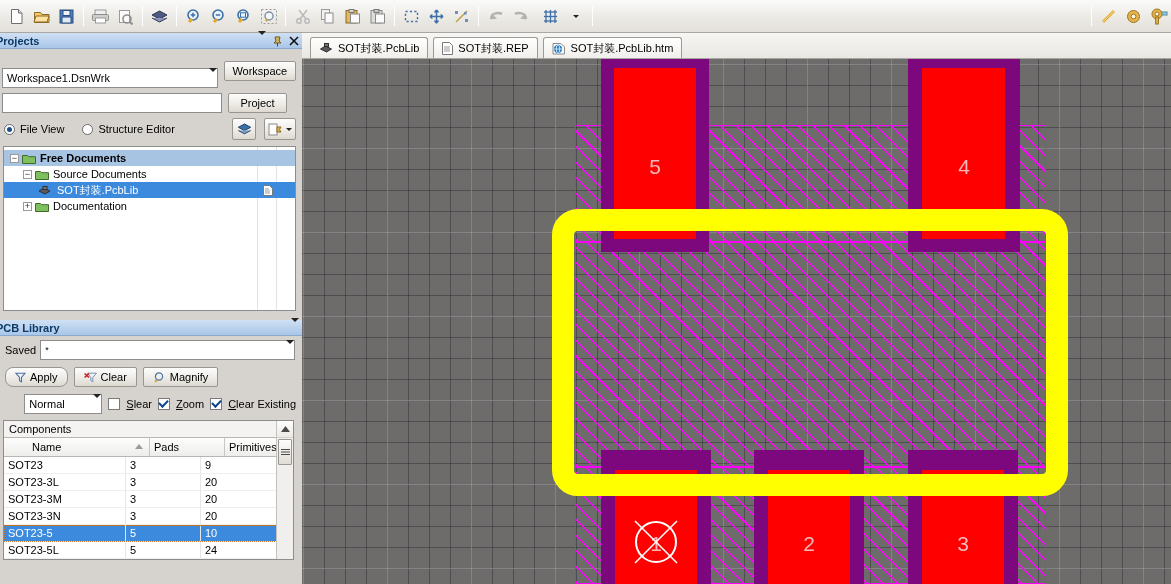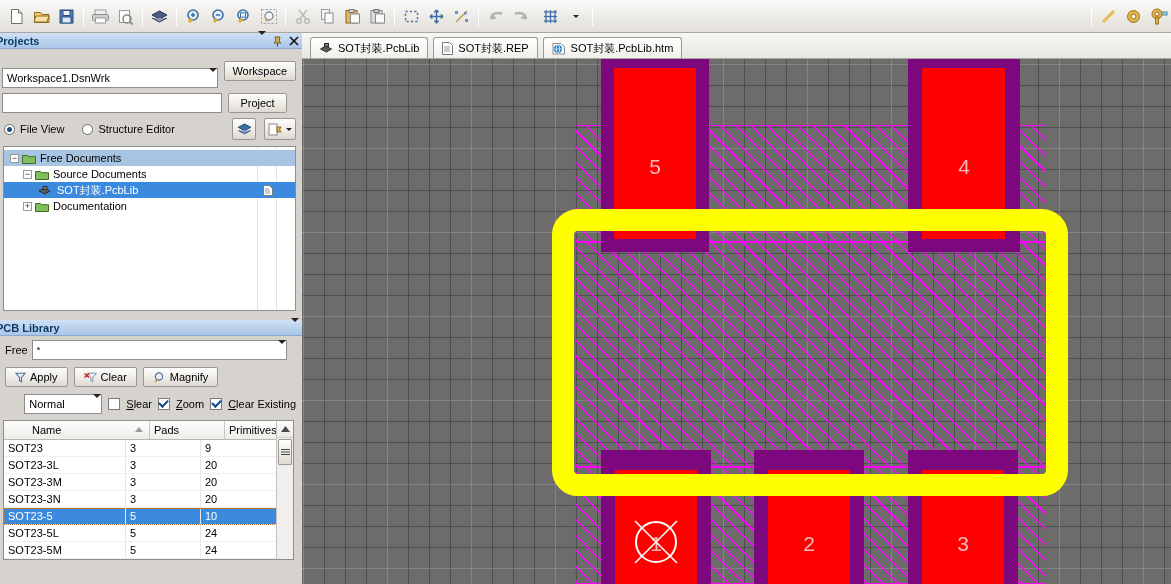--- a/index.html
+++ b/index.html
@@ -73,21 +73,21 @@
     padding:3px 0 0 0; overflow:hidden; position:relative;
   }
   .tnode { display:flex; align-items:center; height:16px; font-size:11px; position:relative; }
   .tnode .exp {
     width:9px;height:9px;border:1px solid #9a9a9a;background:#fff;
     display:flex;align-items:center;justify-content:center;font-size:9px;line-height:7px;
     margin-right:3px; color:#333; font-family:"Liberation Sans",sans-serif;
   }
   .tnode .folder { width:14px;height:11px;margin-right:4px; }
   .tnode.sel { background:#3b8ade; color:#fff; }
-  .tnode .lbl.bold { font-weight:normal; }
+  .tnode .lbl.bold { font-weight:bold; }
   .grid-cols { position:absolute; right:0; top:0; bottom:0; width:38px; display:flex; }
   .gcol { width:19px; border-left:1px solid #e2e2e2; }
 
   .pcblib-body { padding:4px 6px 0 2px; }
   .chk { width:12px;height:12px;border:1px solid #7a7a7a;background:#fff;display:inline-flex;align-items:center;justify-content:center; }
   .chk.on::after{content:"";width:7px;height:4px;border-left:2px solid #12478f;border-bottom:2px solid #12478f;transform:rotate(-45deg) translate(1px,-1px);}
   .ul { text-decoration:underline; }
 
   
   .comp-wrap { margin:6px 3px 0 3px; border:1px solid #8d8d8d; background:#fff; width:291px; height:140px; position:relative; overflow:hidden; }
@@ -436,29 +436,29 @@
 
     <div class="panel-title" style="margin-top:9px;">
       <span class="ttxt">PCB Library</span>
       <span class="pt-icons">
         <span><span class="caret"></span></span>
       </span>
     </div>
 
     <div class="pcblib-body">
       <div class="row" style="gap:4px;">
-        <span style="margin-left:3px;">Free</span>
+        <span style="margin-left:3px;">Saved</span>
         <div class="inputbox" style="width:255px;">
           <span class="itext" style="font-size:9px;">*</span>
           <span class="carrow"><span class="caret"></span></span>
         </div>
       </div>
 
       <div class="row" style="gap:6px;margin-left:3px;margin-top:7px;">
-        <div class="btn3d" style="gap:4px;padding:0 9px;">
+        <div class="btn3d" style="gap:4px;padding:0 9px;border-radius:8px;">
           <span>
             <svg width="11" height="11" viewBox="0 0 11 11">
                 <path d="M.8 1.2h9.4l-3.7 4.3v4.3l-2-1.2v-3.1z" fill="none" stroke="#4a73a8" stroke-width="1.1"></path>
               </svg>
           </span>
           <span>Apply</span>
         </div>
         <div class="btn3d" style="gap:4px;padding:0 9px;">
           <span>
             <svg width="13" height="11" viewBox="0 0 13 11">
@@ -488,20 +488,21 @@
         <span class="chk"></span>
         <span><span class="ul">S</span><span style="margin-left:-7px;padding-left:7px;">lear</span></span>
         <span class="chk on"></span>
         <span><span style="text-decoration:underline">Z</span>oom</span>
         <span class="chk on"></span>
         <span><span style="text-decoration:underline">C</span>lear Existing</span>
       </div>
     </div>
 
     <div class="comp-wrap">
+      <div class="comp-hdr">Components</div>
       <div class="comp-cols">
         <div class="c c1">
           <span>Name</span>
             <span class="sortmark"></span>
         </div>
         <div class="c c2">Pads</div>
         <div class="c c3">Primitives</div>
       </div>
       <div id="comp-rows">
           <div class="comp-row">

